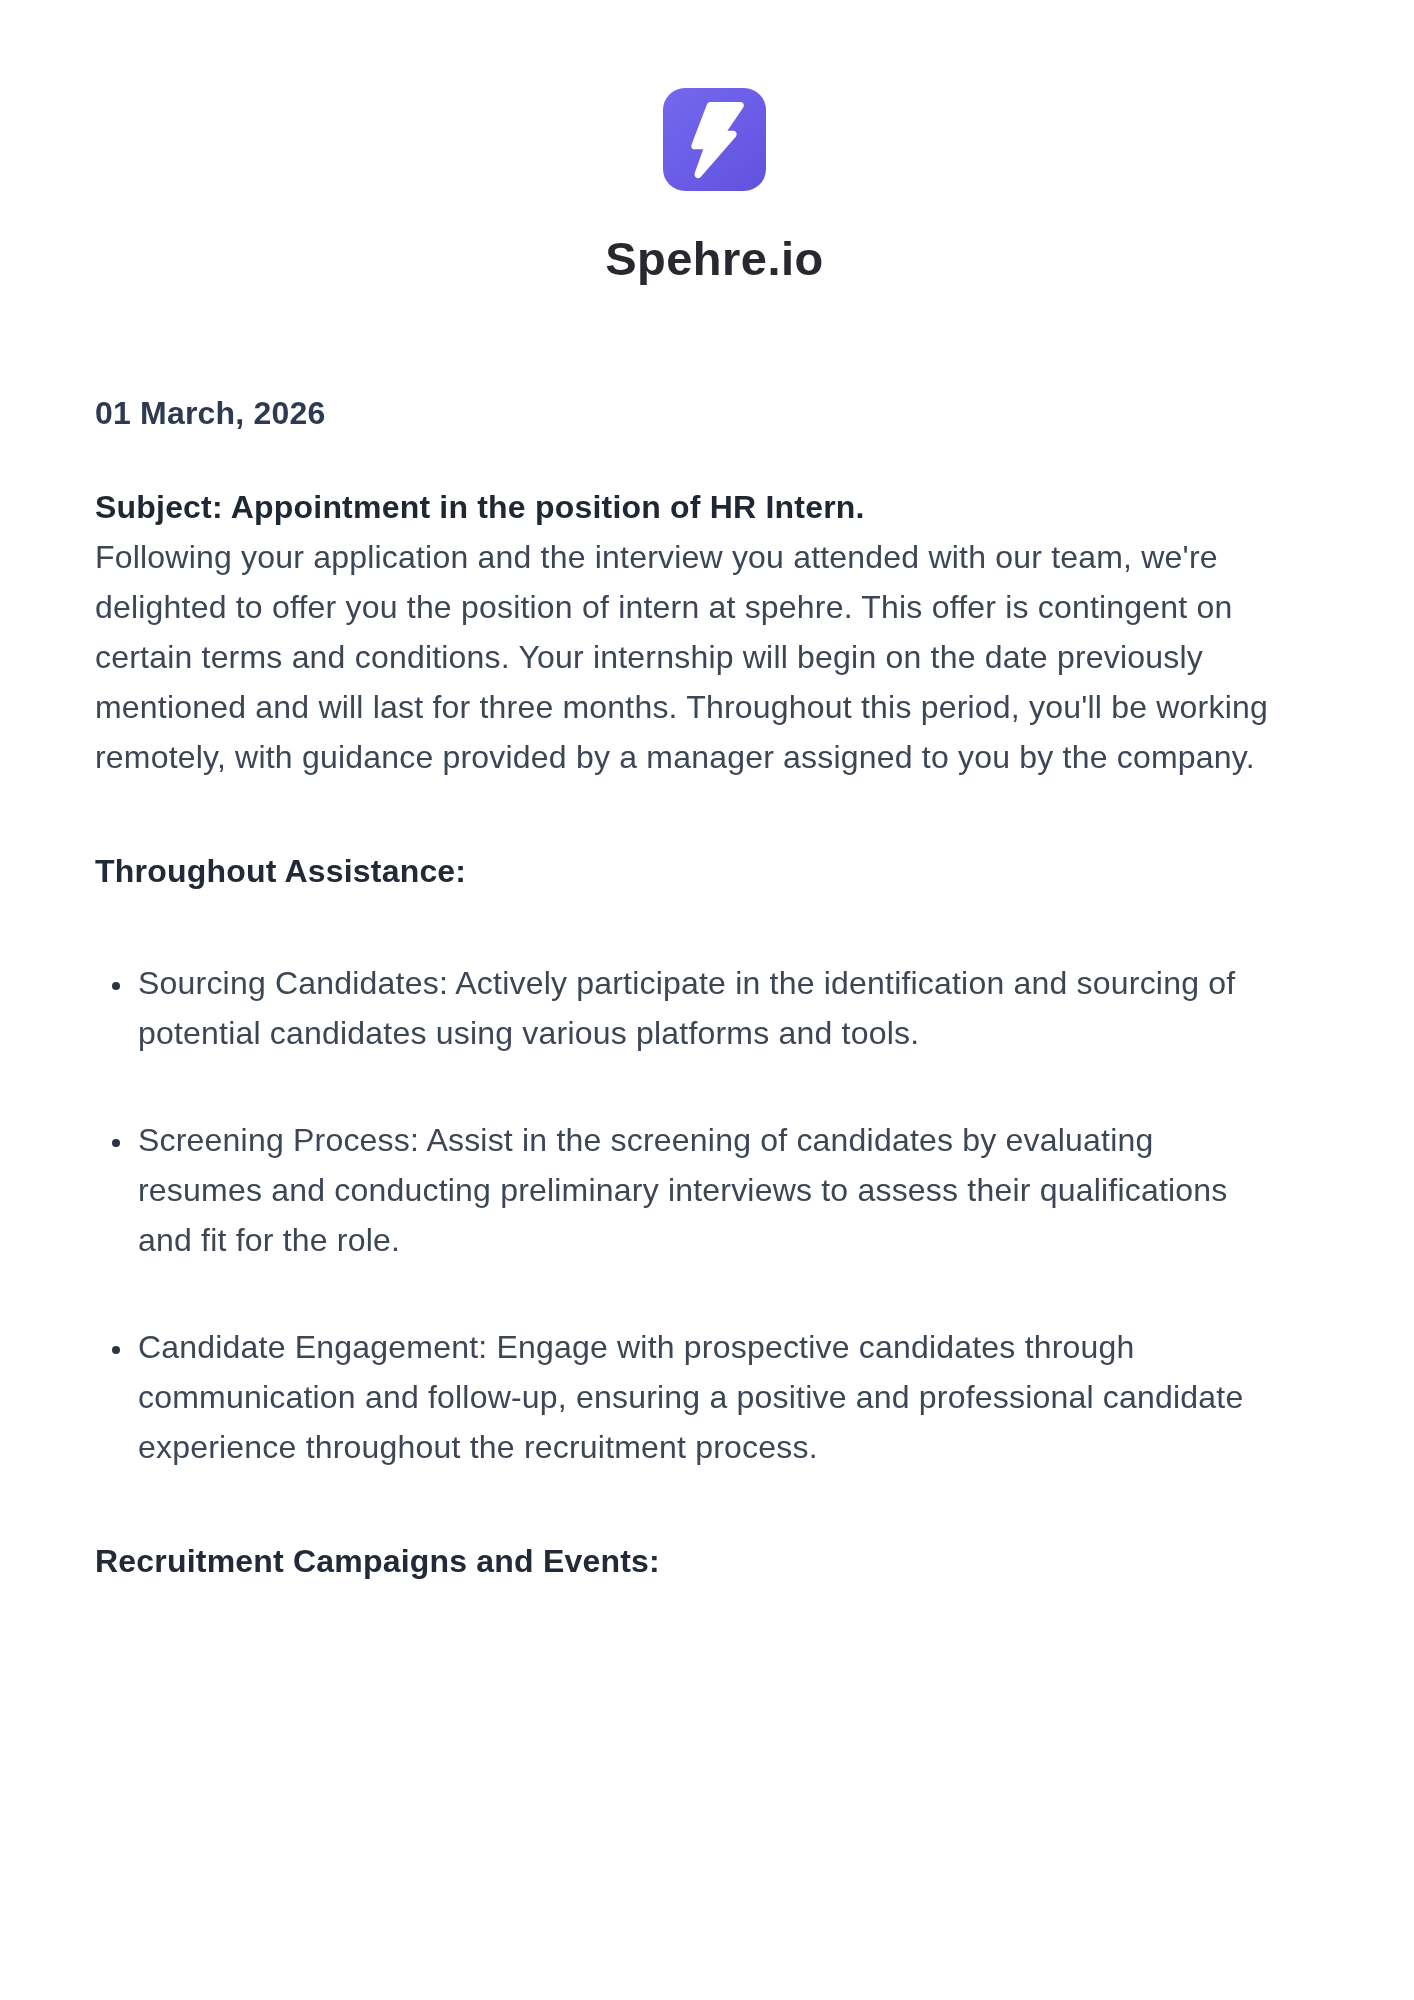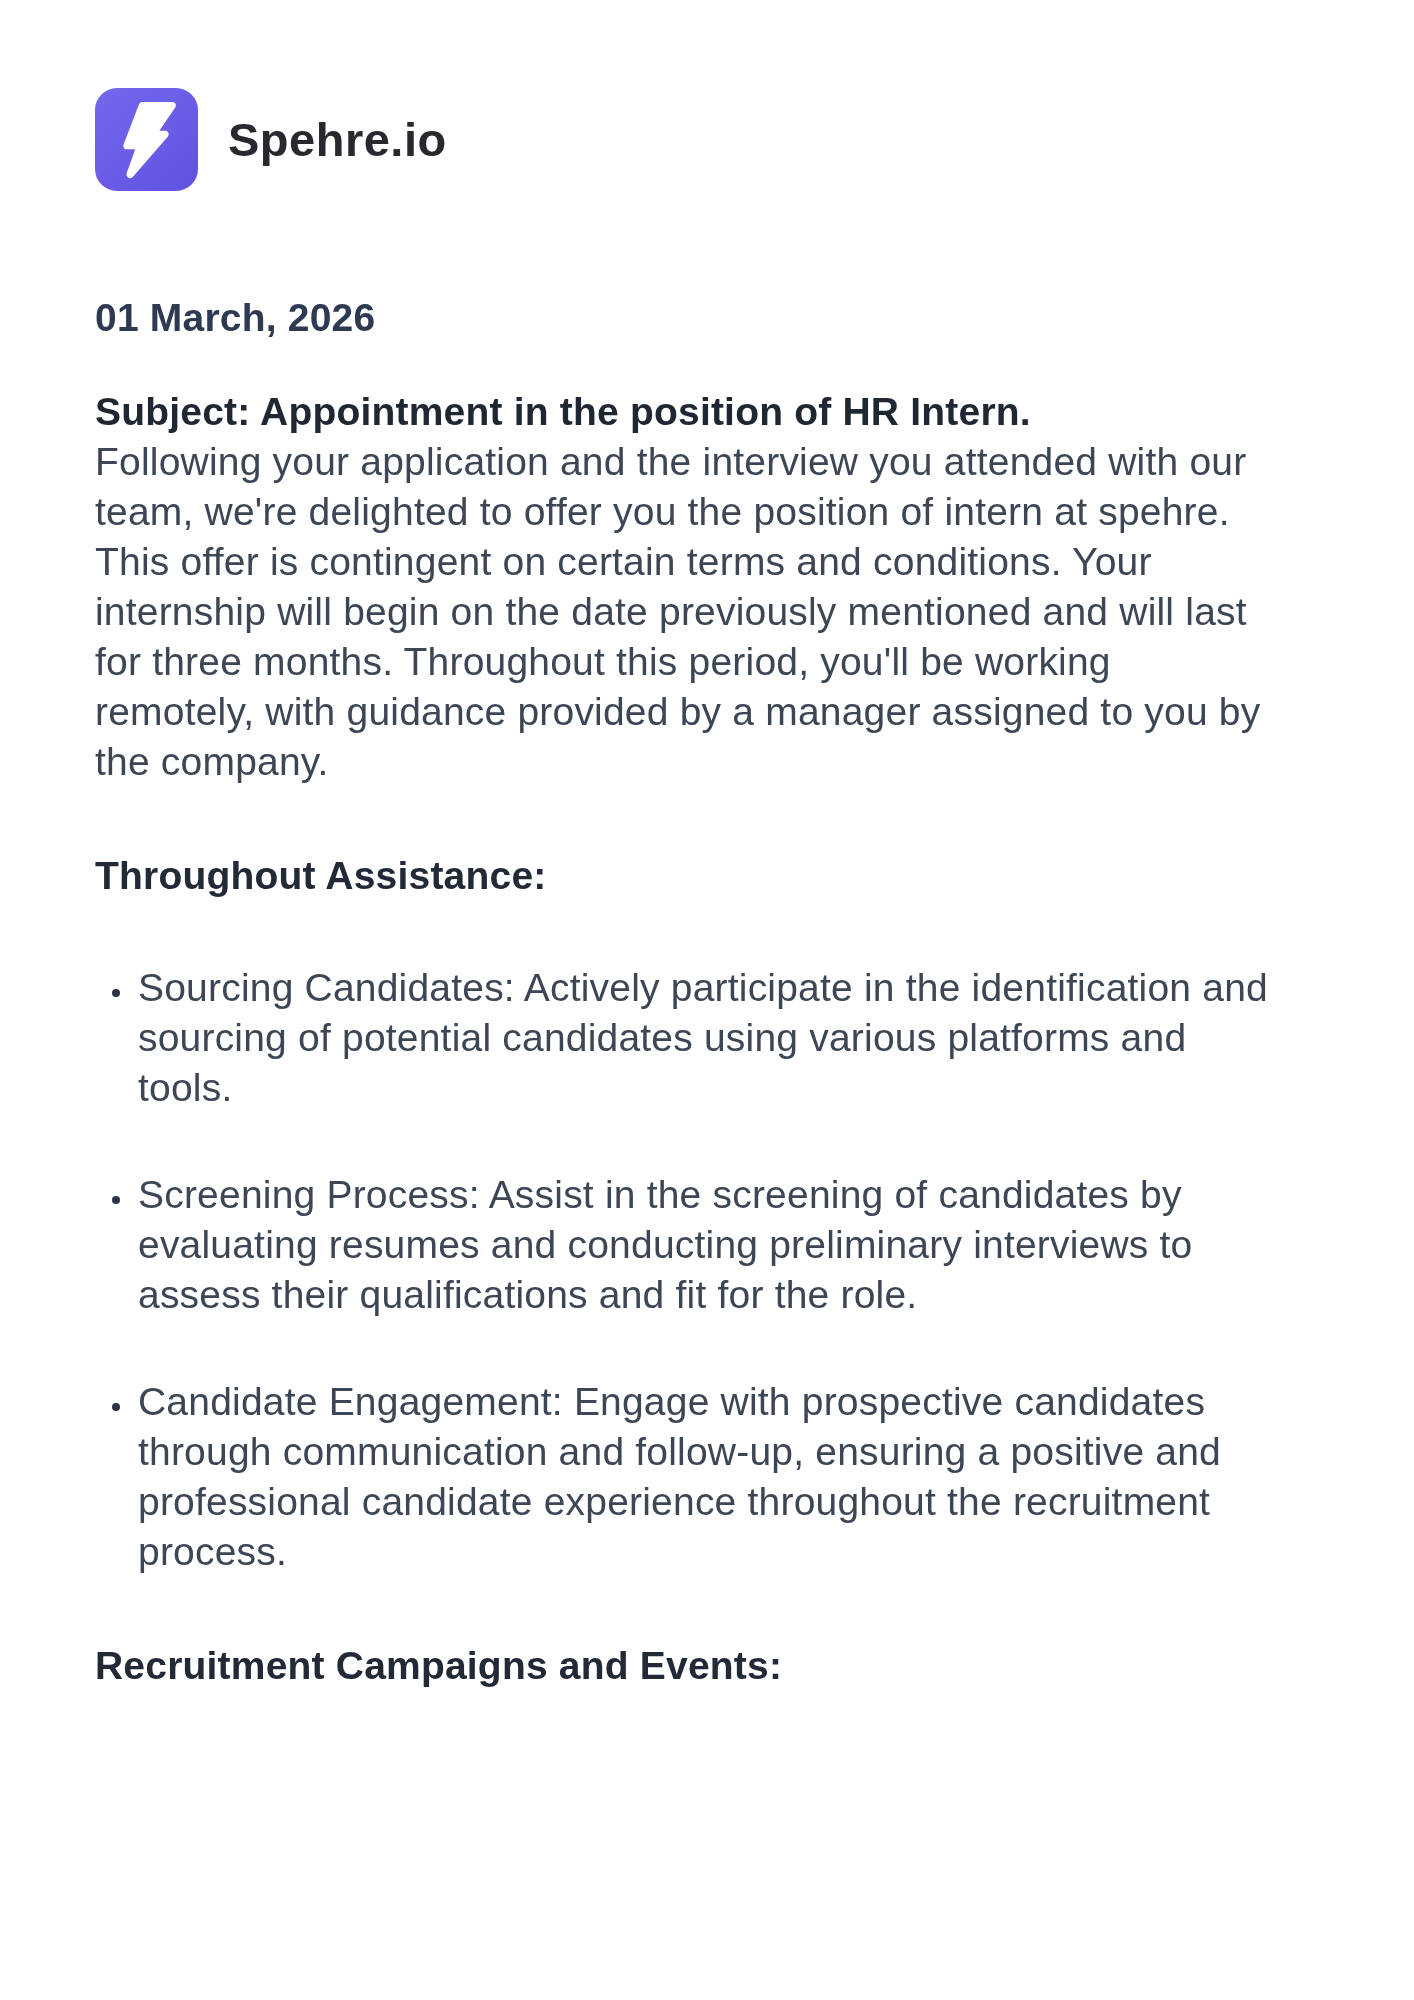--- a/index.html
+++ b/index.html
@@ -18,22 +18,23 @@
     width: 1414px;
     height: 2000px;
     padding: 88px 80px 0 95px;
     background: #ffffff;
     overflow: hidden;
   }
   
   .brand {
     display: flex;
     align-items: center;
-    gap: 30px;
+    gap: 40px;
     margin-bottom: 102px;
+    flex-direction: column;
   }
   .brand-icon {
     width: 103px;
     height: 103px;
     border-radius: 22px;
     background: linear-gradient(140deg, #7468ee 0%, #6a5ce6 55%, #6152de 100%);
     display: flex;
     align-items: center;
     justify-content: center;
     flex: 0 0 auto;
@@ -42,21 +43,21 @@
   .brand-name {
     font-size: 47px;
     font-weight: 700;
     color: #29282f;
     letter-spacing: 0.5px;
   }
   
   .letter {
     max-width: 1185px;
     color: #3d4655;
-    font-size: 39px;
+    font-size: 32px;
     line-height: 50px;
     letter-spacing: 0.2px;
   }
   .date-block {
     color: #2d3a52;
     font-weight: 700;
     margin-bottom: 44px;
   }
   .date-block div { line-height: 50px; }
   .subject {

